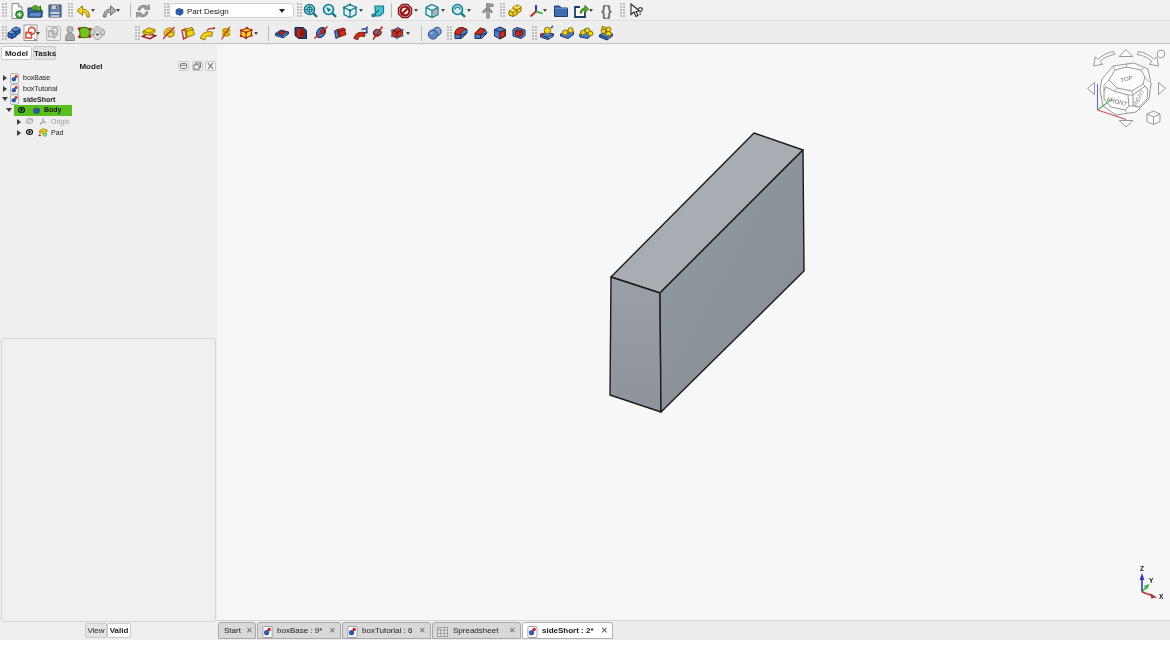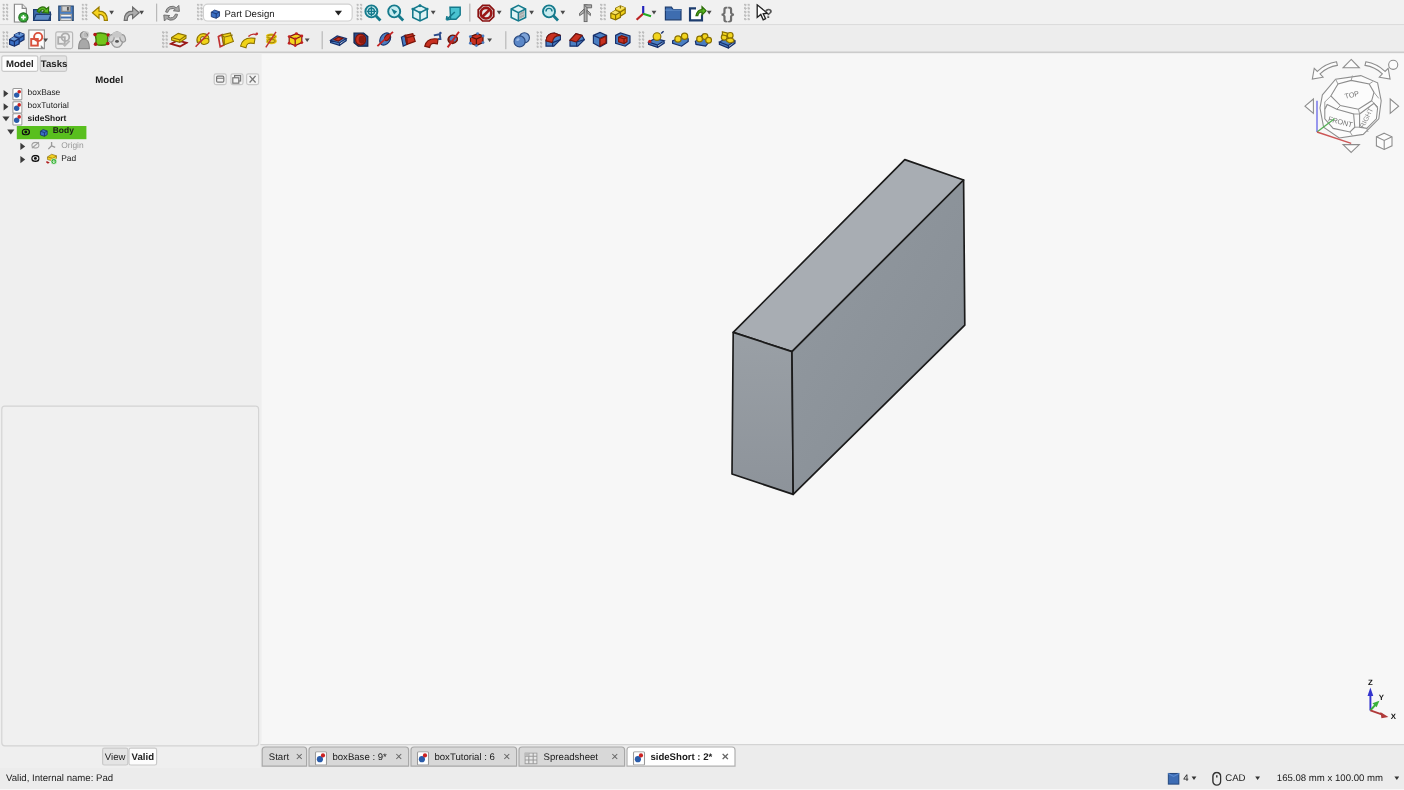--- a/index.html
+++ b/index.html
@@ -558,30 +558,13 @@
     <div class="dtab active" style="left:305px;width:91px;">
       <svg class="ic" style="left:4px;top:2.5px;" width="11" height="12" viewBox="0 0 12 13">
           <rect x="1" y="0.5" width="10" height="12" rx="1" fill="#fff" stroke="#9a9a9a"></rect>
           <circle cx="5" cy="7.2" r="2.8" fill="#2a5caa"></circle>
           <circle cx="7.8" cy="3.8" r="1.9" fill="#cc2222"></circle>
         </svg>
       <span style="position:absolute;left:19px;top:3px;">sideShort : 2*</span>
       <span class="x" style="position:absolute;left:78px;top:3px;">✕</span>
     </div>
   </div>
-  <div id="statusbar">
-    <span style="position:absolute;left:5px;top:4px;">Valid, Internal name: Pad</span>
-    <svg class="ic" style="left:973px;top:4px;" width="10" height="10" viewBox="0 0 10 10">
-        <rect x="0.5" y="0.5" width="9" height="9" fill="#3d6cb4" stroke="#26497e"></rect>
-        <path d="M0.5,0.5 L5,3 9.5,0.5" fill="none" stroke="#5b8ad0"></path>
-      </svg>
-    <span style="position:absolute;left:986px;top:4px;">4</span>
-    <span class="dd" style="left:993px;top:7px;border-top-color:#333;"></span>
-    <svg class="ic" style="left:1010px;top:3px;" width="8" height="12" viewBox="0 0 8 12">
-        <rect x="0.75" y="0.75" width="6.5" height="10.5" rx="3.2" fill="none" stroke="#333" stroke-width="1.2"></rect>
-        <line x1="4" y1="3" x2="4" y2="5" stroke="#333" stroke-width="1.2"></line>
-      </svg>
-    <span style="position:absolute;left:1021px;top:4px;">CAD</span>
-    <span class="dd" style="left:1046px;top:7px;border-top-color:#333;"></span>
-    <span style="position:absolute;left:1064px;top:4px;">165.08 mm x 100.00 mm</span>
-    <span class="dd" style="left:1162px;top:7px;border-top-color:#333;"></span>
-  </div>
 </div>
 
 </body></html>

